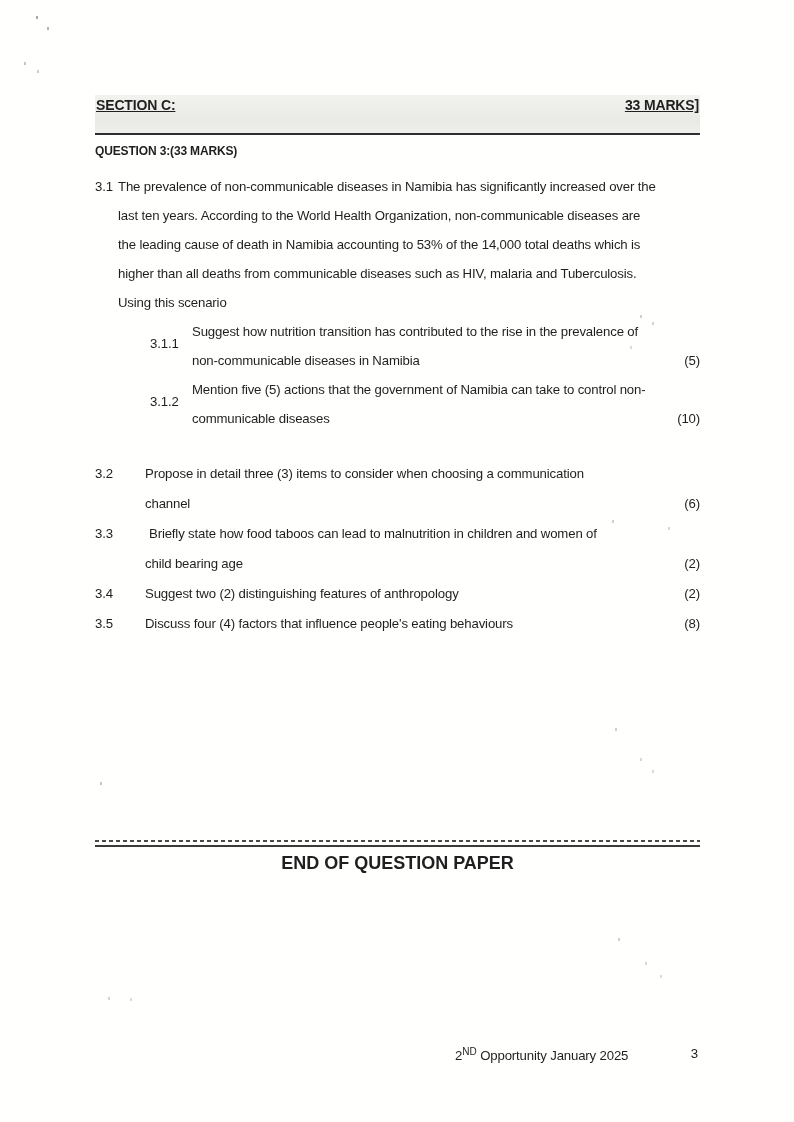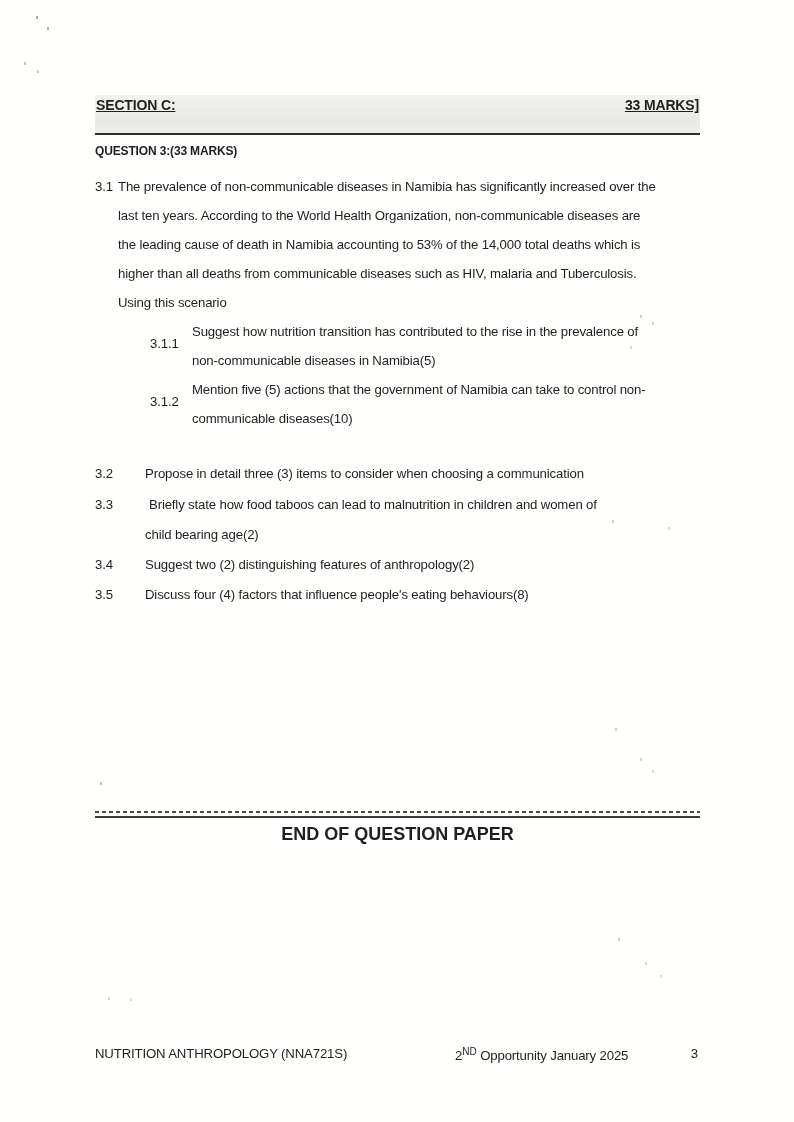--- a/index.html
+++ b/index.html
@@ -63,21 +63,21 @@
     line-height: 29px;
   }
   .subq .qnum {
     position: absolute;
     left: 55px;
     top: 12px;
     line-height: 29px;
   }
   .mline {
     display: flex;
-    justify-content: flex-start;
+    justify-content: space-between;
     line-height: 29px;
   }
   .mline .mtext { white-space: nowrap; }
   .mline .marks { text-align: right; }
   
   .items { margin-top: 26px; }
   .item {
     position: relative;
     padding-left: 50px;
     line-height: 30px;
@@ -191,20 +191,24 @@
         <span class="mtext">communicable diseases</span>
         <span class="marks">(10)</span>
       </div>
     </div>
 
     <div class="items">
 
       <div class="item">
         <span class="qnum">3.2</span>
         <div class="tline">Propose in detail three (3) items to consider when choosing a communication</div>
+        <div class="mline">
+          <span class="mtext">channel</span>
+          <span class="marks">(6)</span>
+        </div>
       </div>
 
       <div class="item">
         <span class="qnum">3.3</span>
         <div class="tline indent-sm">Briefly state how food taboos can lead to malnutrition in children and women of</div>
         <div class="mline">
           <span class="mtext">child bearing age</span>
           <span class="marks">(2)</span>
         </div>
       </div>
@@ -229,18 +233,17 @@
 
     <div class="end-block">
       <div class="dash-line"></div>
       <div class="solid-line"></div>
       <div class="end-title">END OF QUESTION PAPER</div>
     </div>
 
   </div>
 
   <div class="footer">
-    <span class="f-left">NUTRITION ANTHROPOLOGY (NNA721S)</span>
     <span class="f-mid"><span>2</span><sup>ND</sup><span> Opportunity January 2025</span></span>
     <span class="f-page">3</span>
   </div>
 
 </div>
 
 </body></html>

